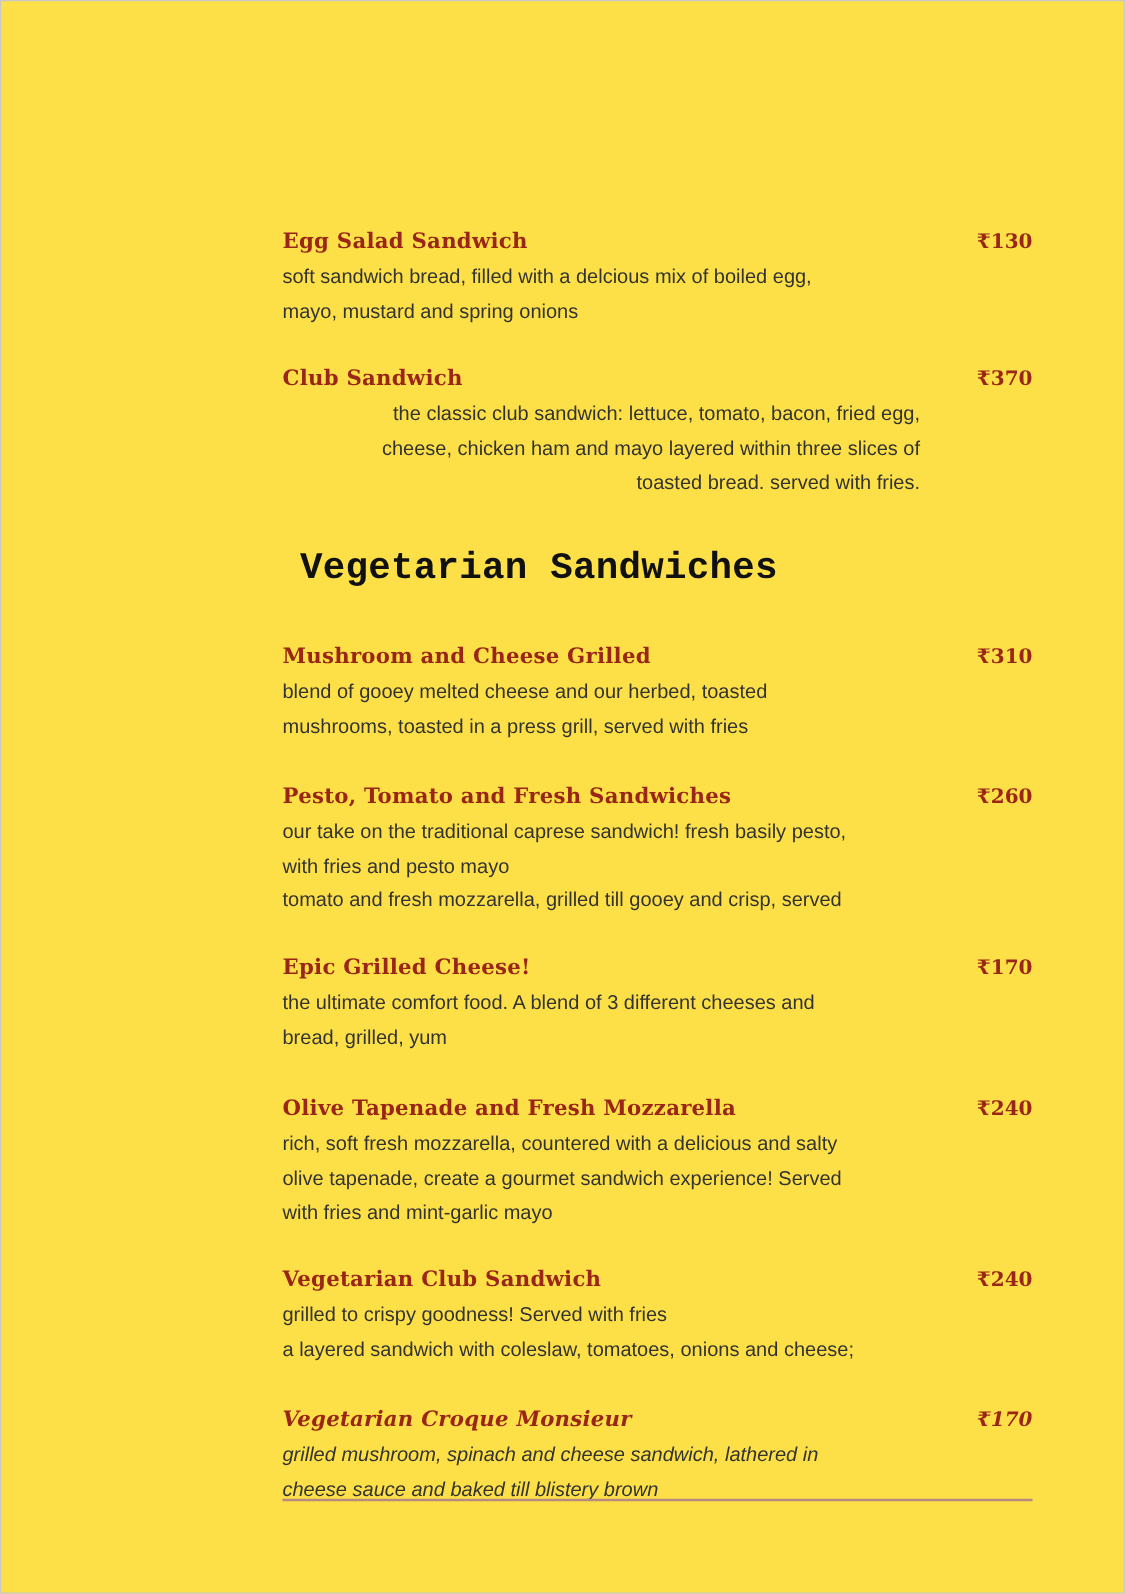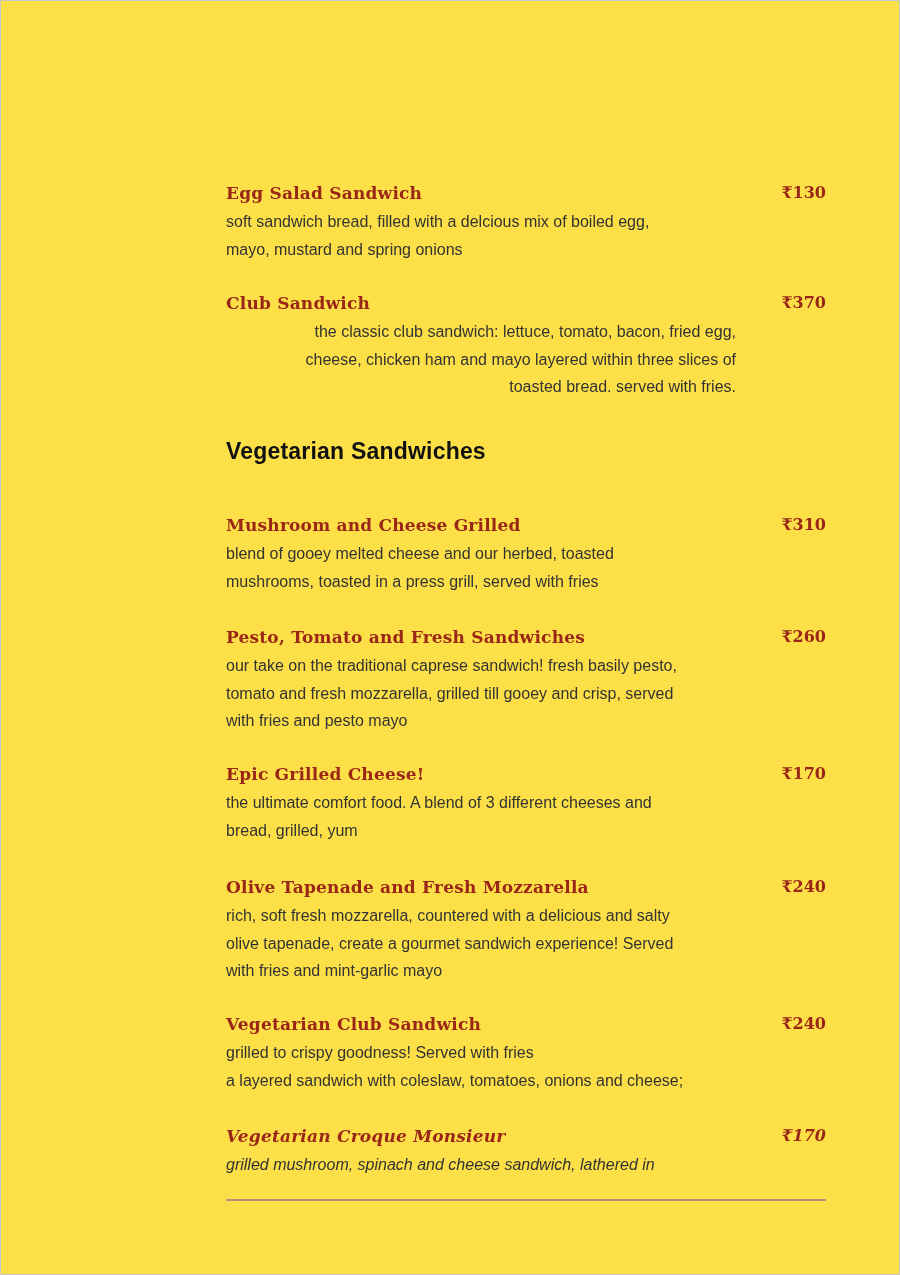--- a/index.html
+++ b/index.html
@@ -19,22 +19,22 @@
     .item-price {
       font-family: "DejaVu Serif", serif; font-weight: bold; font-size: 16px;
       color: #9a2617; position: absolute; right: 0; top: 0; line-height: 22px;
     }
     .item-desc {
       font-family: "Liberation Sans", sans-serif; font-size: 16px;
       color: #333333; line-height: 27.5px; width: 510px; margin-top: 2px;
     }
     .desc-line { display: block; white-space: nowrap; }
     .section-title {
-      position: absolute; left: 0; font-family: Liberation Sans, sans-serif;
-      font-weight: bold; font-size: 23px; color: #111111; letter-spacing: 0.2px;
+      position: absolute; left: 14px; font-family: Liberation Mono, monospace;
+      font-weight: bold; font-size: 30px; color: #111111; letter-spacing: 0.2px;
       white-space: nowrap;
     }
     .divider {
       position: absolute; left: 0; width: 600px; height: 2px; background: #b98a7e;
     }
   </style>
 </head>
 <body>
 
 <div class="page">
@@ -76,22 +76,22 @@
       </div>
     </div>
 
     <div class="item" style="top:625px;">
       <div class="item-head">
         <span class="item-name">Pesto, Tomato and Fresh Sandwiches</span>
         <span class="item-price">₹260</span>
       </div>
       <div class="item-desc">
         <span class="desc-line">our take on the traditional caprese sandwich! fresh basily pesto,</span>
+        <span class="desc-line">with fries and pesto mayo</span>
         <span class="desc-line">tomato and fresh mozzarella, grilled till gooey and crisp, served</span>
-        <span class="desc-line">with fries and pesto mayo</span>
       </div>
     </div>
 
     <div class="item" style="top:762px;">
       <div class="item-head">
         <span class="item-name">Epic Grilled Cheese!</span>
         <span class="item-price">₹170</span>
       </div>
       <div class="item-desc">
         <span class="desc-line">the ultimate comfort food. A blend of 3 different cheeses and</span>
@@ -122,19 +122,20 @@
       </div>
     </div>
 
     <div class="item" style="top:1124px;font-style:italic;">
       <div class="item-head">
         <span class="item-name">Vegetarian Croque Monsieur</span>
         <span class="item-price">₹170</span>
       </div>
       <div class="item-desc">
         <span class="desc-line">grilled mushroom, spinach and cheese sandwich, lathered in</span>
+        <span class="desc-line">cheese sauce and baked till blistery brown</span>
       </div>
     </div>
 
     <div class="divider" style="top:1198px;"></div>
 
   </div>
 </div>
 
 </body></html>

